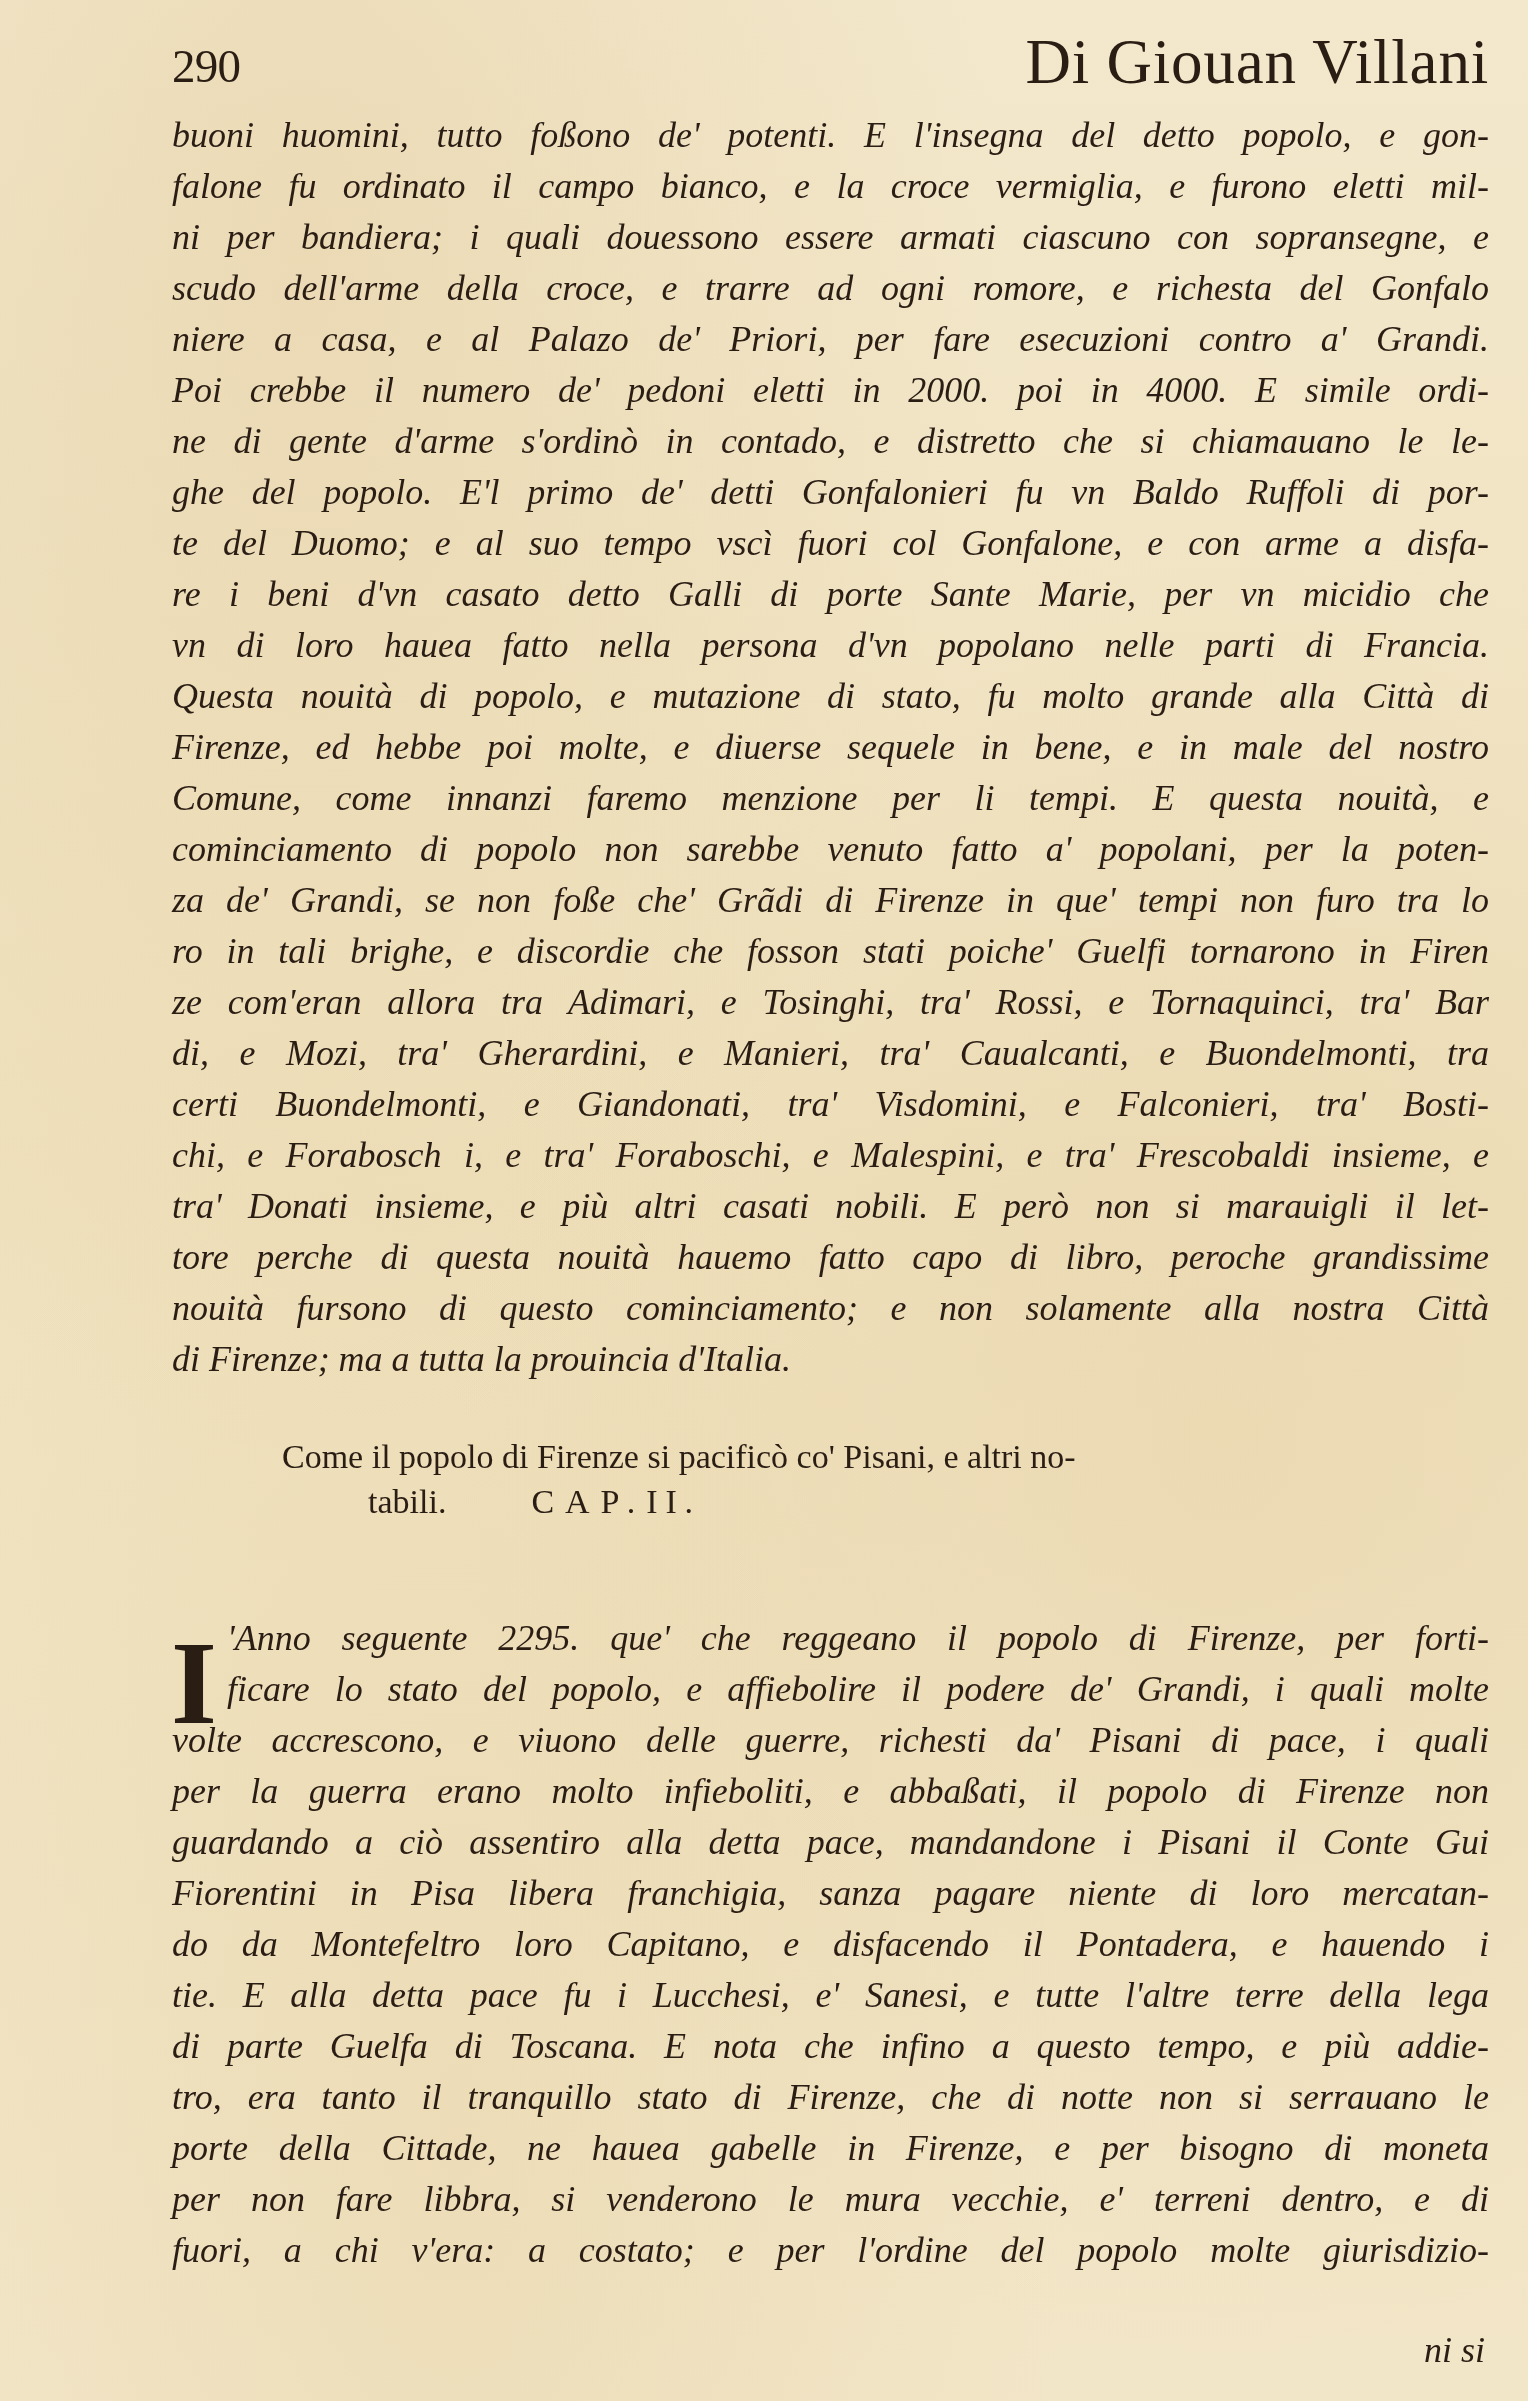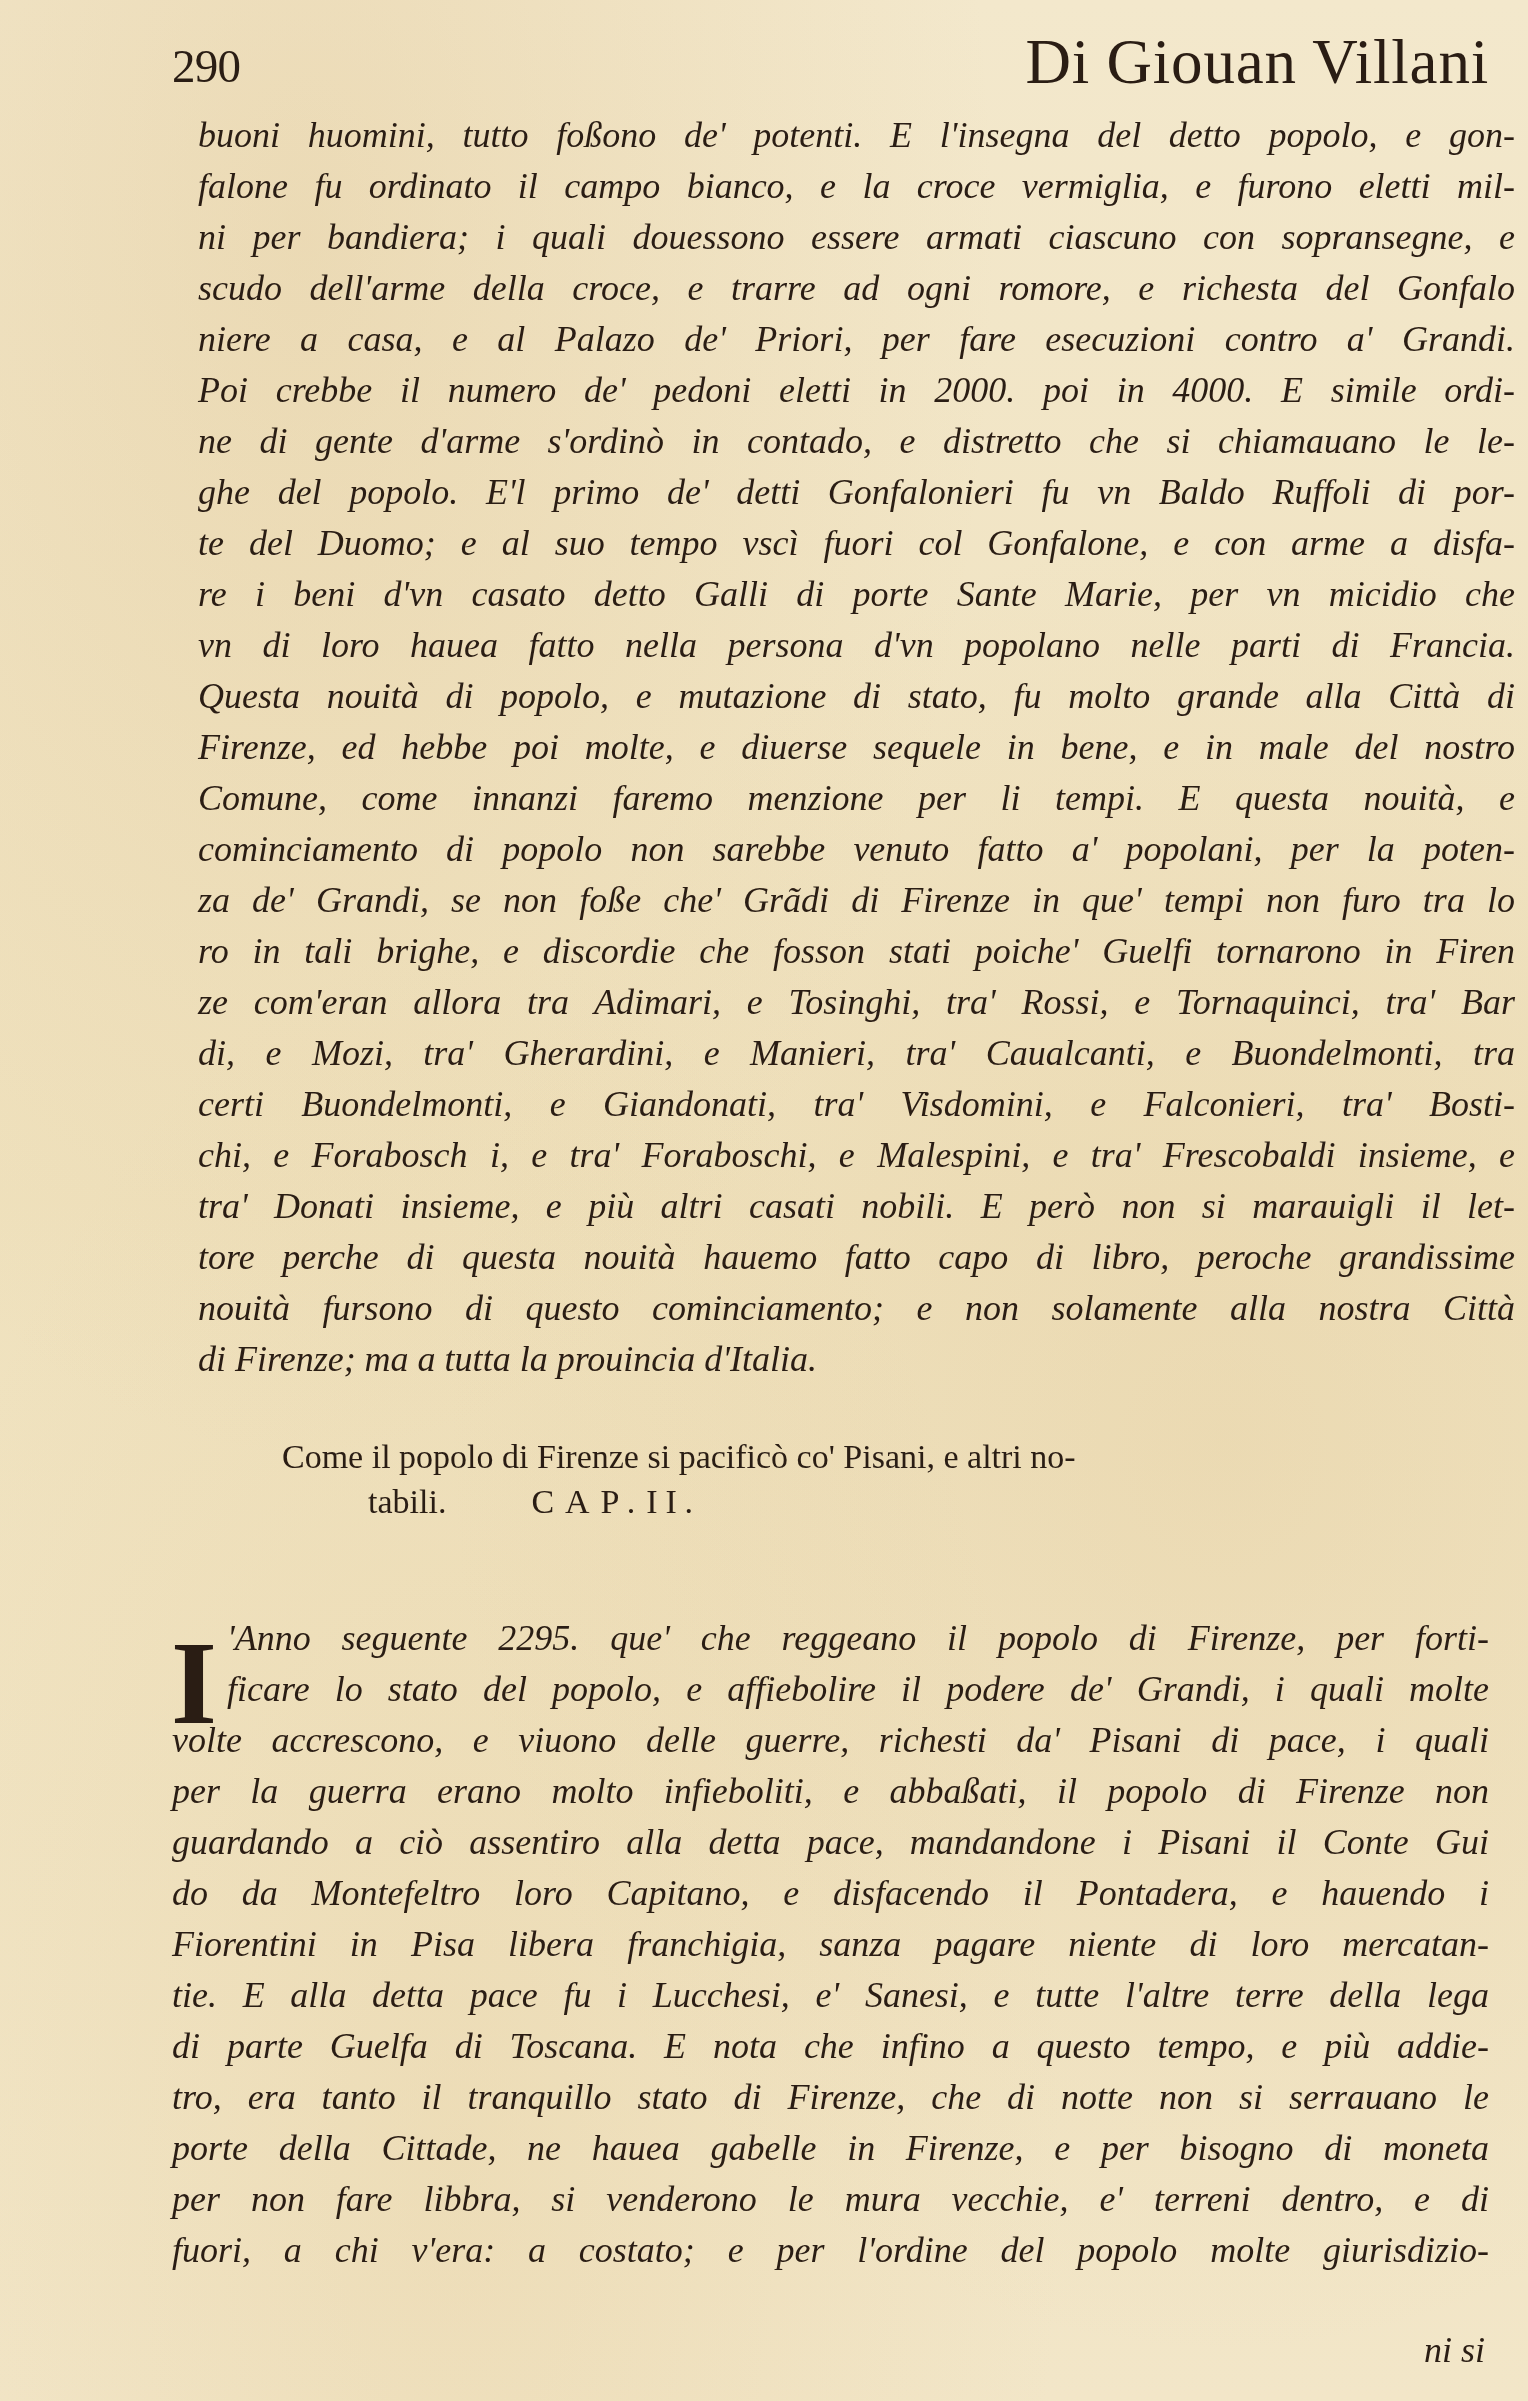--- a/index.html
+++ b/index.html
@@ -25,21 +25,21 @@
     position: absolute; left: 0; right: 0; top: 9.4px; text-align: right;
     font-family: "Liberation Serif", serif; font-size: 63px; letter-spacing: 0.8px;
   }
   .body-block {
     position: absolute; left: 172px; width: 1317px;
     font-family: "Liberation Serif", serif; font-style: italic;
     font-size: 36px; line-height: 51px;
   }
   .line { display: block; white-space: nowrap; text-align: justify; text-align-last: justify; height: 51px; overflow: visible; }
   .line.last { text-align-last: left; }
-  .block-a { top: 110px; margin-left: 26px; }
+  .block-a { top: 110px; }
   .chapter-head {
     position: absolute; left: 282px; width: 1176px; top: 1434px;
     font-family: "Liberation Serif", serif; font-size: 34px; line-height: 45px;
   }
   .chapter-head .l1 { display: block; white-space: nowrap; }
   .chapter-head .l2 { display: block; white-space: nowrap; padding-left: 86px; }
   .cap-label { margin-left: 85px; letter-spacing: 11px; font-size: 34px; }
   .cap-num { letter-spacing: 7.8px; }
   .block-b { top: 1613px; }
   .drop-cap {
@@ -96,22 +96,22 @@
   </div>
 
   <div class="drop-cap">I</div>
 
   <div class="body-block block-b">
     <span class="line indent">'Anno seguente 2295. que' che reggeano il popolo di Firenze, per forti-</span>
     <span class="line indent">ficare lo stato del popolo, e affiebolire il podere de' Grandi, i quali molte</span>
     <span class="line">volte accrescono, e viuono delle guerre, richesti da' Pisani di pace, i quali</span>
     <span class="line">per la guerra erano molto infieboliti, e abbaßati, il popolo di Firenze non</span>
     <span class="line">guardando a ciò assentiro alla detta pace, mandandone i Pisani il Conte Gui</span>
+    <span class="line">Fiorentini in Pisa libera franchigia, sanza pagare niente di loro mercatan-</span>
     <span class="line">do da Montefeltro loro Capitano, e disfacendo il Pontadera, e hauendo i</span>
-    <span class="line">Fiorentini in Pisa libera franchigia, sanza pagare niente di loro mercatan-</span>
     <span class="line">tie. E alla detta pace fu i Lucchesi, e' Sanesi, e tutte l'altre terre della lega</span>
     <span class="line">di parte Guelfa di Toscana. E nota che infino a questo tempo, e più addie-</span>
     <span class="line">tro, era tanto il tranquillo stato di Firenze, che di notte non si serrauano le</span>
     <span class="line">porte della Cittade, ne hauea gabelle in Firenze, e per bisogno di moneta</span>
     <span class="line">per non fare libbra, si venderono le mura vecchie, e' terreni dentro, e di</span>
     <span class="line">fuori, a chi v'era: a costato; e per l'ordine del popolo molte giurisdizio-</span>
   </div>
 
   <div class="catchword">ni si</div>
 </div>

